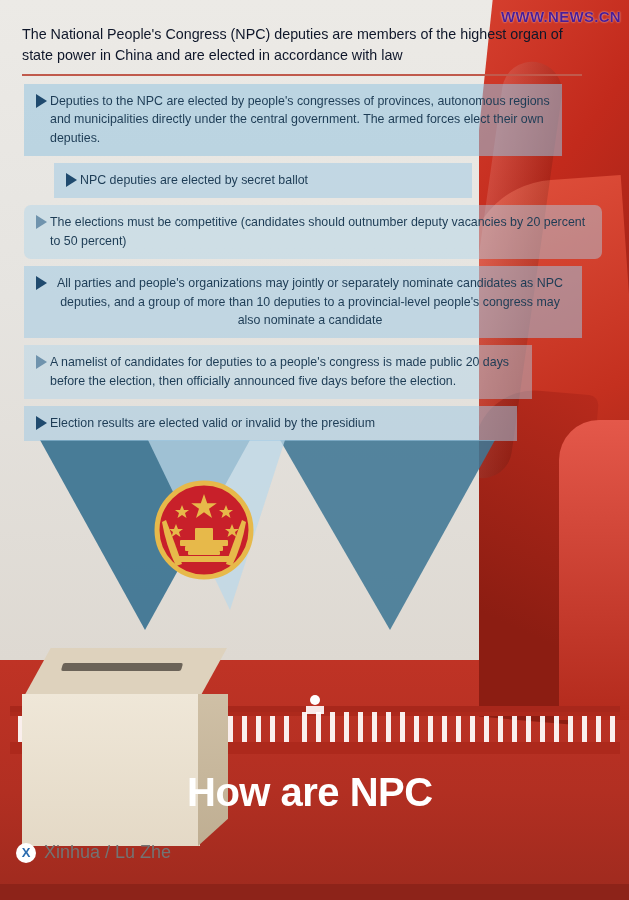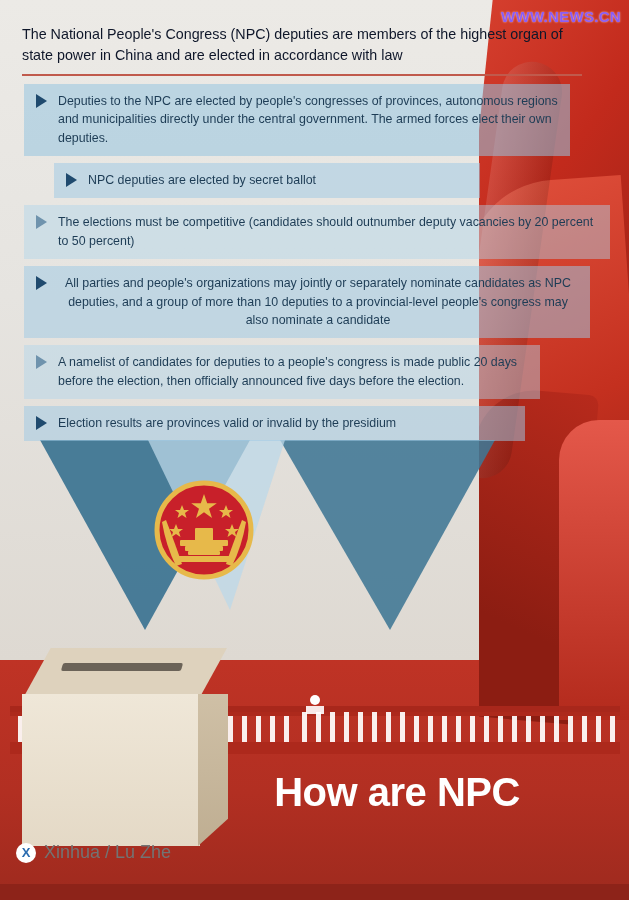--- a/index.html
+++ b/index.html
@@ -83,21 +83,21 @@
     width: 60px; height: 420px;
     background: linear-gradient(90deg, rgba(255,255,255,0.12), rgba(0,0,0,0.12));
     transform: rotate(8deg);
     border-radius: 40px;
   }
 
   
   .watermark {
     position: absolute;
     right: 8px; top: 8px;
-    color: #8b5cf6;
+    color: #4c1d95;
     font-size: 15px;
     font-weight: bold;
     letter-spacing: .3px;
     z-index: 40;
     text-shadow: 0 0 2px rgba(255,255,255,.8);
   }
 
   
   .headline {
     position: absolute;
@@ -121,39 +121,39 @@
   .panels {
     position: absolute;
     left: 24px; top: 84px;
     width: 560px;
     z-index: 30;
   }
   .panel {
     position: relative;
     background: rgba(150,196,224,0.55);
     margin-bottom: 7px;
-    padding: 8px 12px 9px 34px;
+    padding: 8px 12px 9px 26px;
     color: #1d3c55;
     font-size: 12.4px;
     line-height: 1.48;
   }
   .panel.light { background: rgba(176,212,234,0.45); }
   .panel.mid   { background: rgba(159,201,228,0.52); }
   .arrow {
     position: absolute;
     left: 12px; top: 10px;
     width: 0; height: 0;
     border-left: 11px solid #1f4a6e;
     border-top: 7px solid transparent;
     border-bottom: 7px solid transparent;
   }
   .arrow.pale { border-left-color: #6f93ad; }
   .p1 { width: 500px; }
   .p2 { width: 380px; margin-left: 30px; }
-  .p3 { width: 540px; }
+  .p3 { width: 540px; border-radius: 7px; }
   .p4 { width: 520px; text-align: center; }
   .p5 { width: 470px; }
   .p6 { width: 455px; }
 
   
   .funnel {
     position: absolute;
     left: 40px; top: 440px;
     width: 470px; height: 200px;
     z-index: 20;
@@ -204,21 +204,21 @@
     left: 10px; top: 684px;
     width: 610px; height: 70px;
     z-index: 10;
   }
 
   
   .title {
     position: absolute;
     right: 22px; top: 772px;
     width: 420px;
-    text-align: center;
+    text-align: left;
     color: #ffffff;
     font-weight: bold;
     font-size: 40px;
     line-height: 1.04;
     z-index: 35;
     letter-spacing: -0.5px;
   }
 
   
   .credit {
@@ -375,21 +375,21 @@
       <span>All parties and people's organizations may jointly or separately nominate candidates as NPC deputies, and a group of more than 10 deputies to a provincial-level people's congress may also nominate a candidate</span>
     </div>
 
     <div class="panel light p5">
       <span class="arrow pale"></span>
       <span>A namelist of candidates for deputies to a people's congress is made public 20 days before the election, then officially announced five days before the election.</span>
     </div>
 
     <div class="panel mid p6">
       <span class="arrow"></span>
-      <span>Election results are provinces valid or invalid by the presidium</span>
+      <span>Election results are elected valid or invalid by the presidium</span>
     </div>
 
   </div>
 
   <div class="title">
     <div>How are NPC</div>
   </div>
 
   <div class="credit">
     <div class="credit-logo">X</div>

